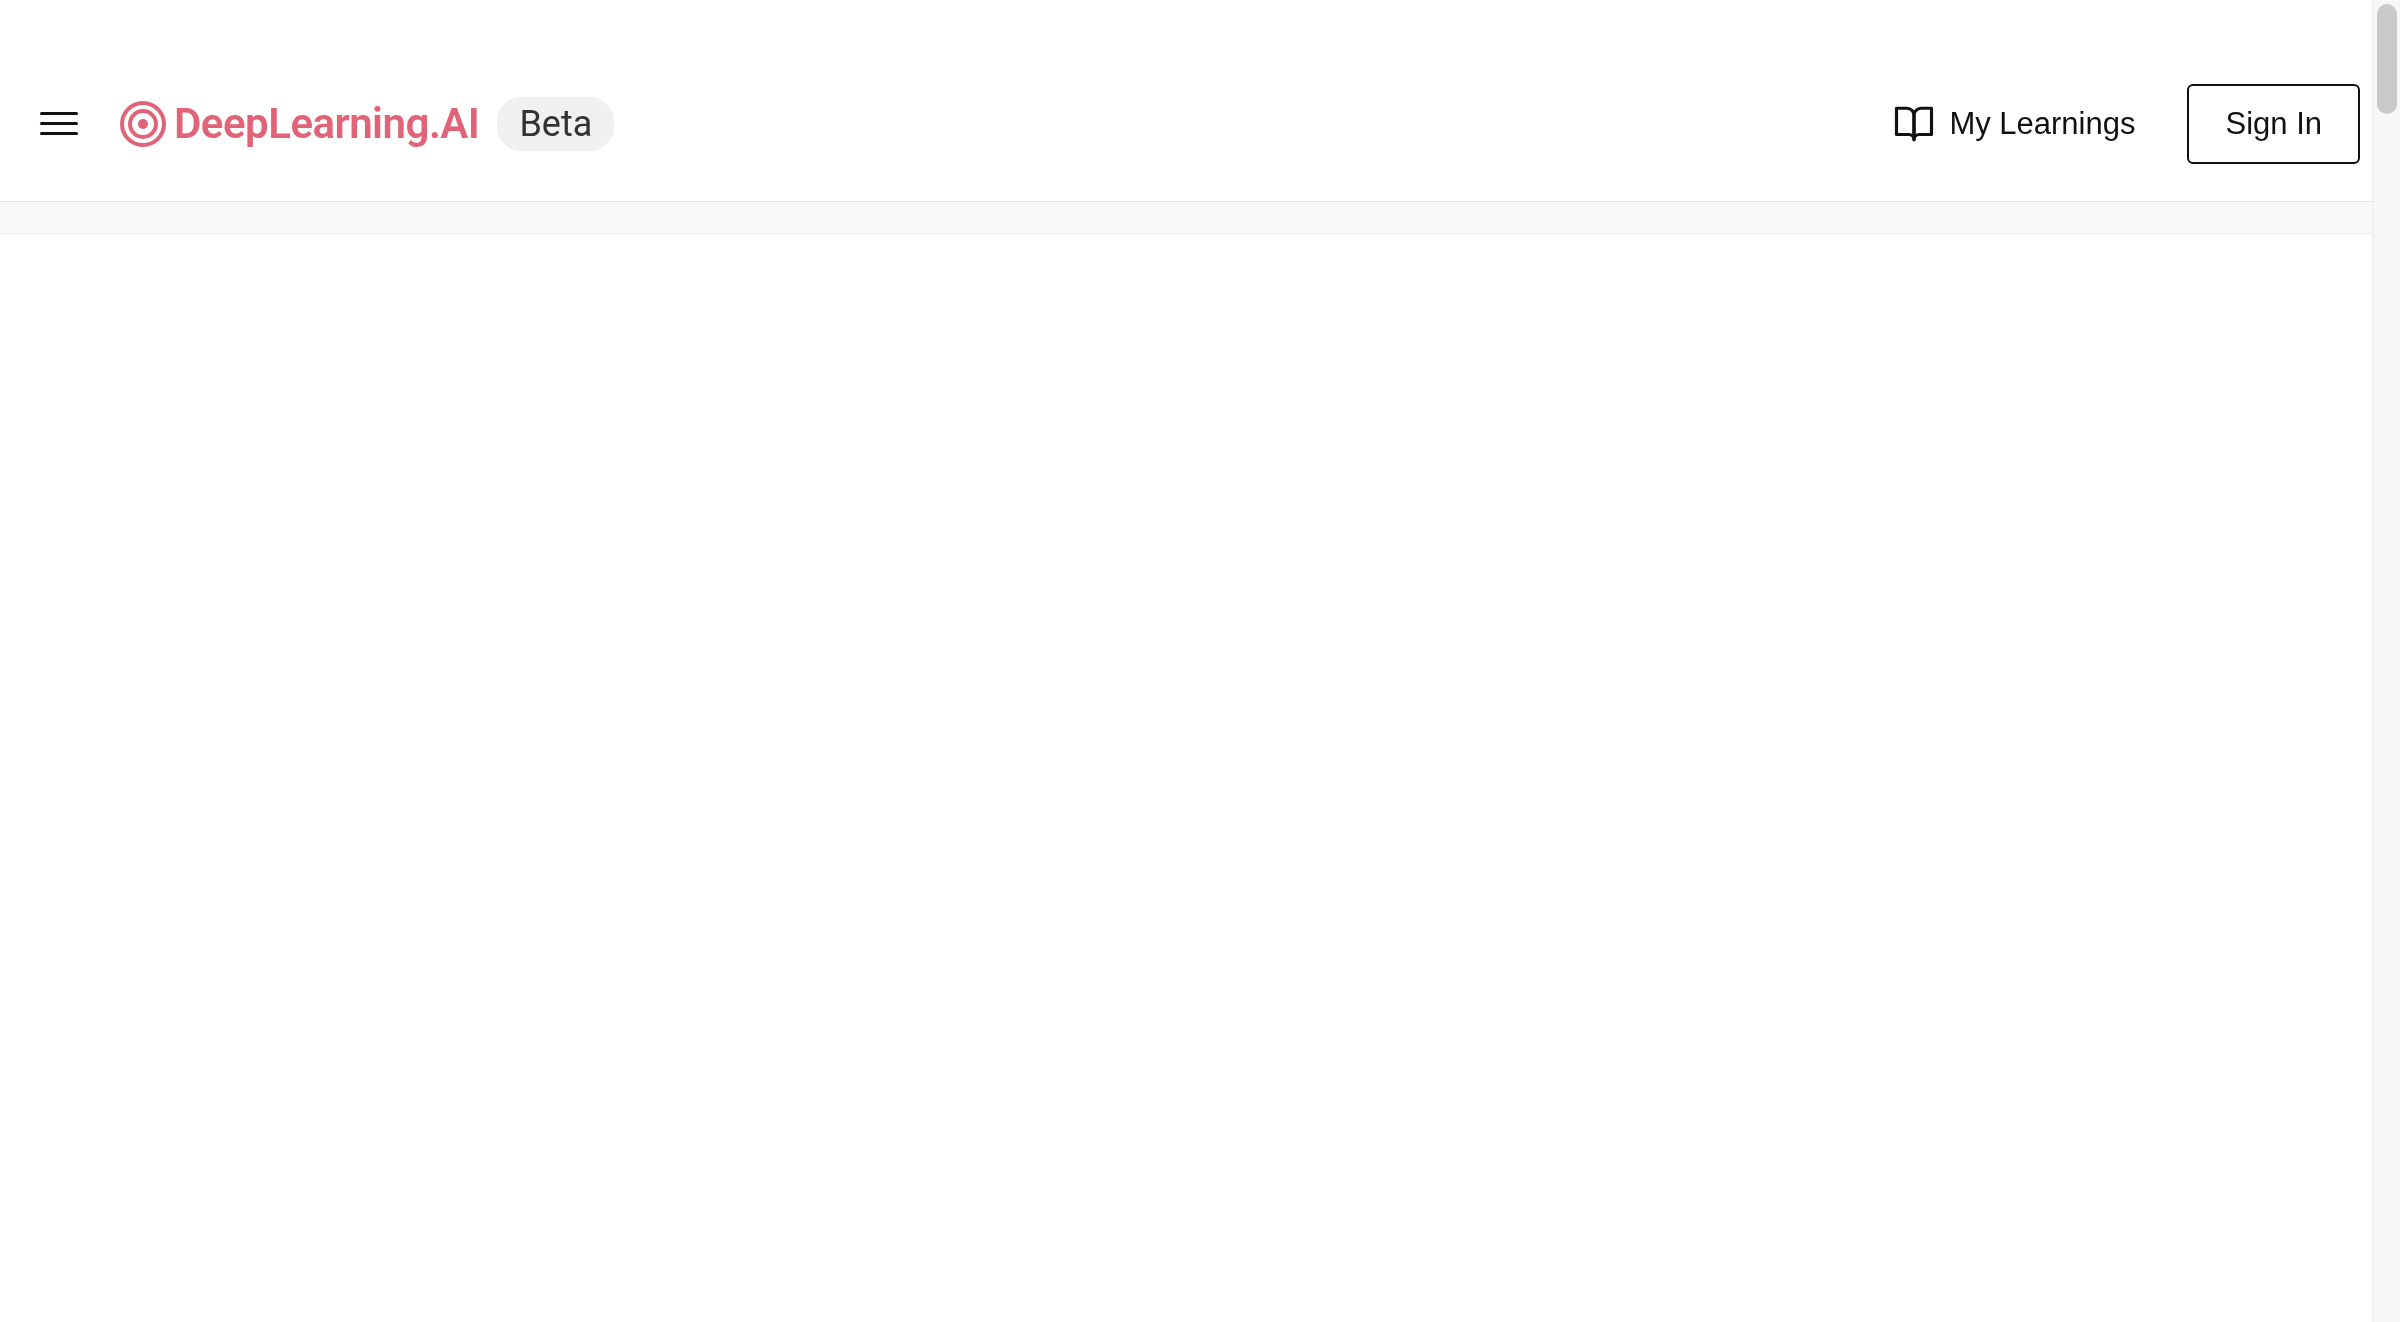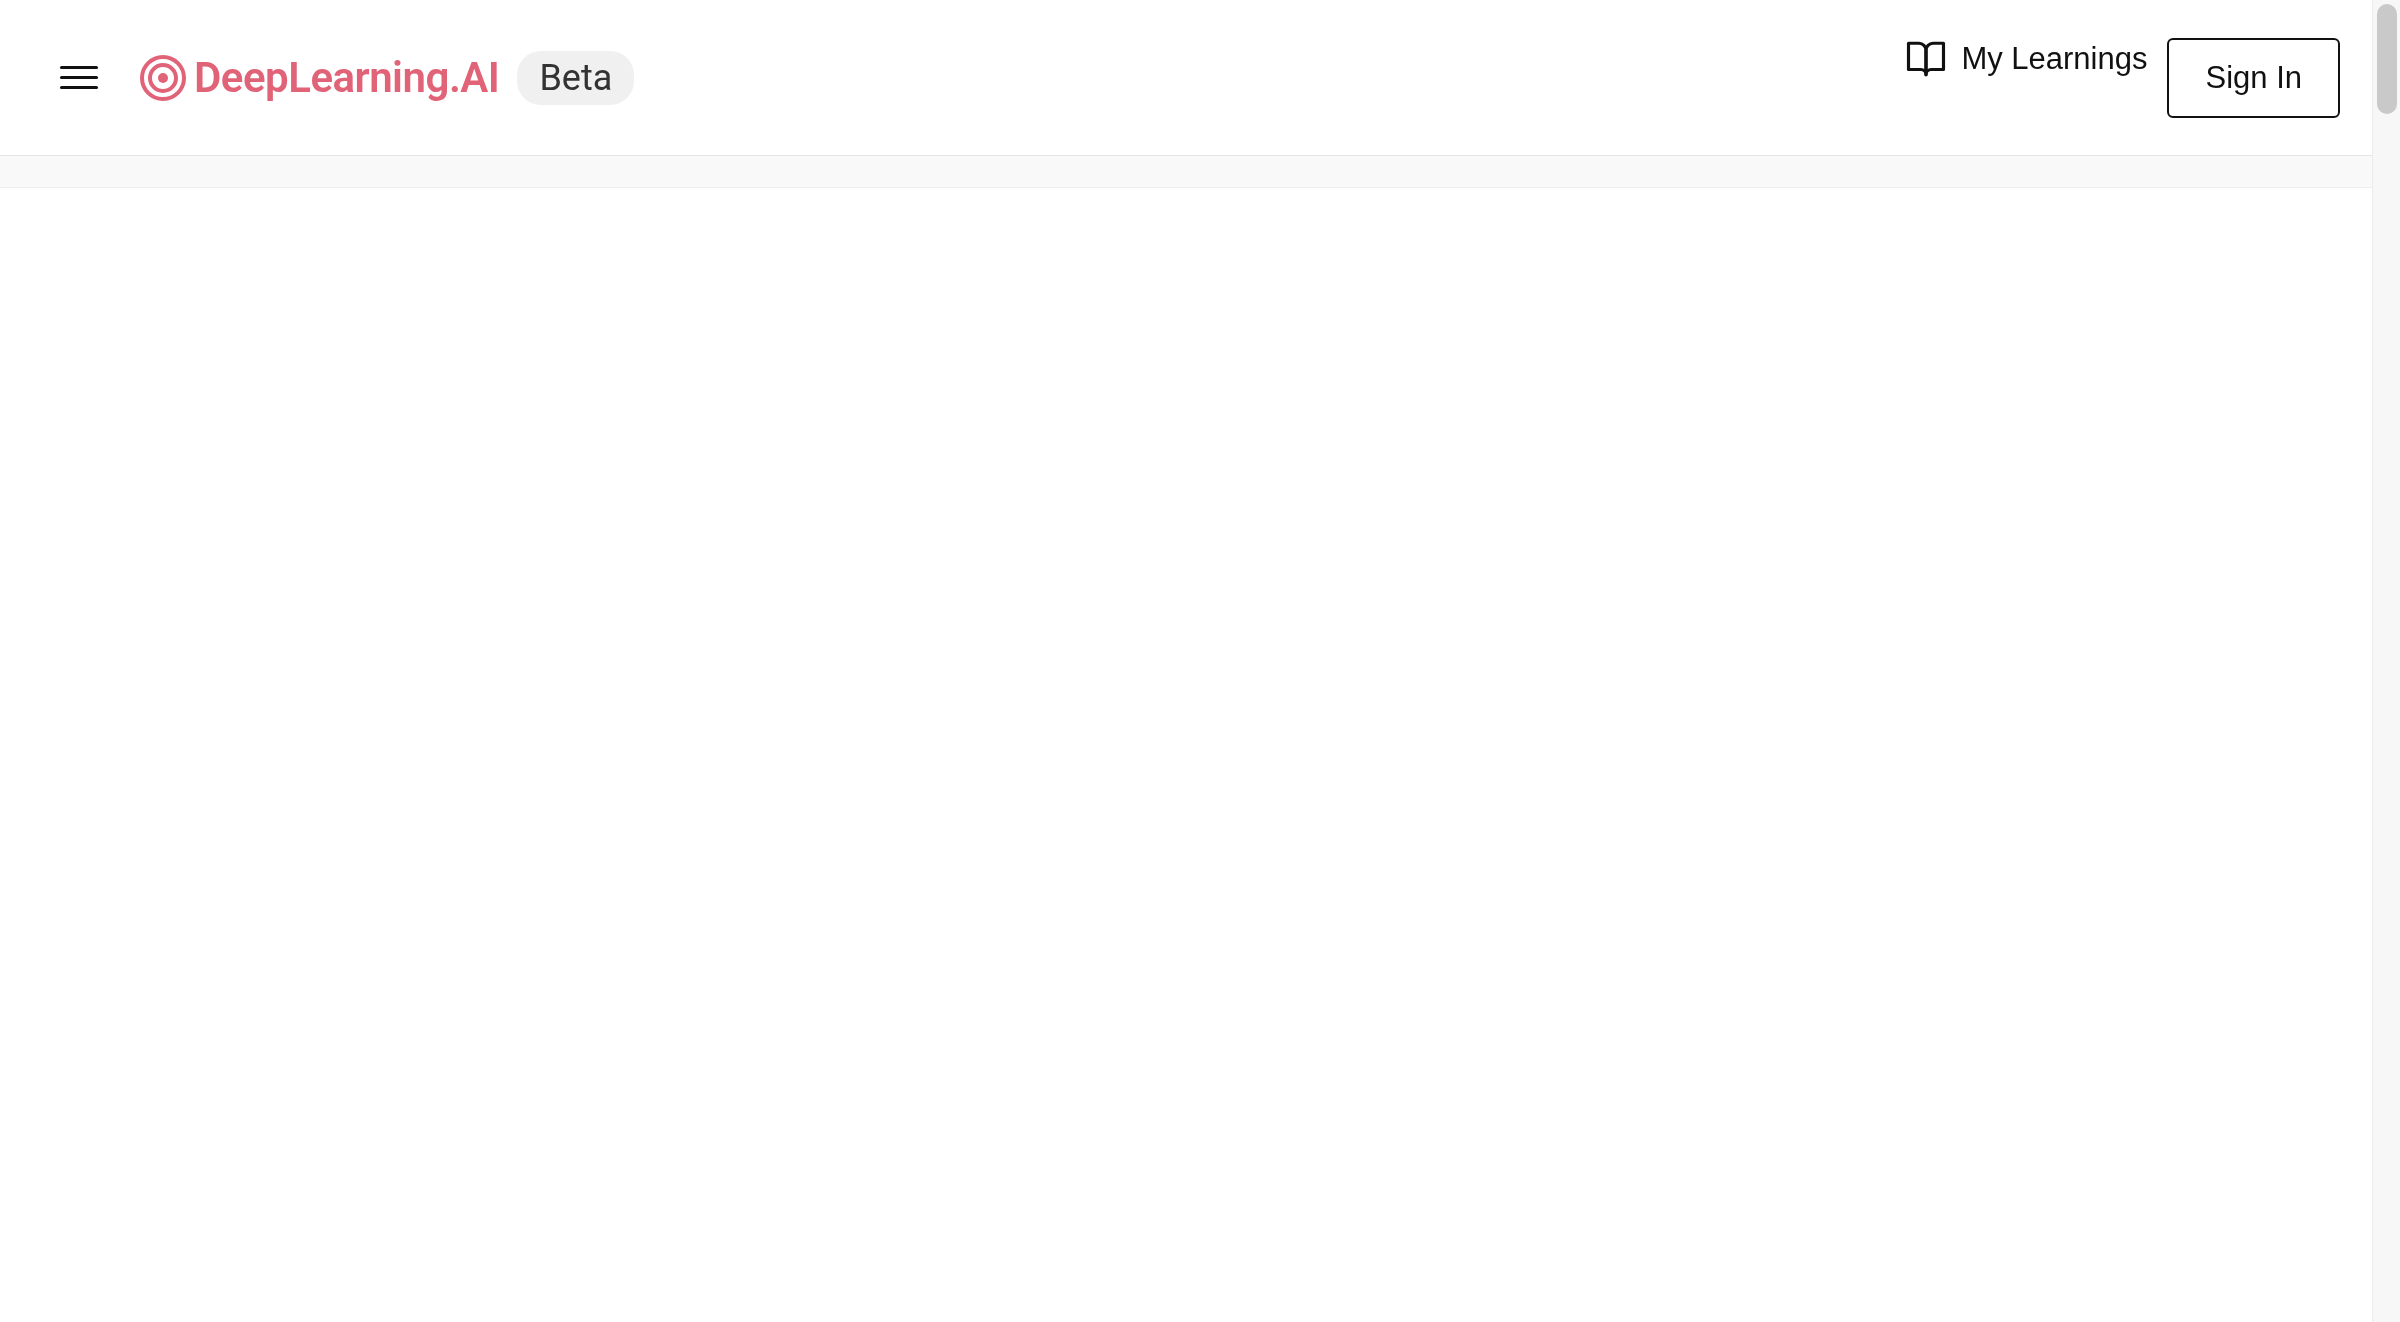--- a/index.html
+++ b/index.html
@@ -11,24 +11,25 @@
       font-family: -apple-system, BlinkMacSystemFont, "Segoe UI", Roboto, Helvetica, Arial, sans-serif;
       background: #ffffff;
       width: 2400px;
       height: 1322px;
       overflow: hidden;
     }
     .header {
       display: flex;
       align-items: center;
       justify-content: space-between;
-      padding: 0 60px;
+      padding: 0 40px;
       height: 156px;
       border-bottom: 1px solid #e5e5e5;
       background: #ffffff;
+      margin-top: 46px;
     }
     .header-left {
       display: flex;
       align-items: center;
       gap: 40px;
     }
     .hamburger-button {
       width: 40px;
       height: 40px;
       display: flex;
@@ -73,22 +74,22 @@
     .beta-badge {
       background: #f0f0f0;
       color: #333333;
       font-size: 36px;
       font-weight: 400;
       padding: 6px 22px;
       border-radius: 24px;
     }
     .header-right {
       display: flex;
-      align-items: flex-start;
-      gap: 20px;
+      align-items: center;
+      gap: 52px;
     }
     .my-learnings-link {
       display: flex;
       align-items: center;
       gap: 14px;
       cursor: pointer;
       background: none;
       border: none;
       padding: 0;
     }

